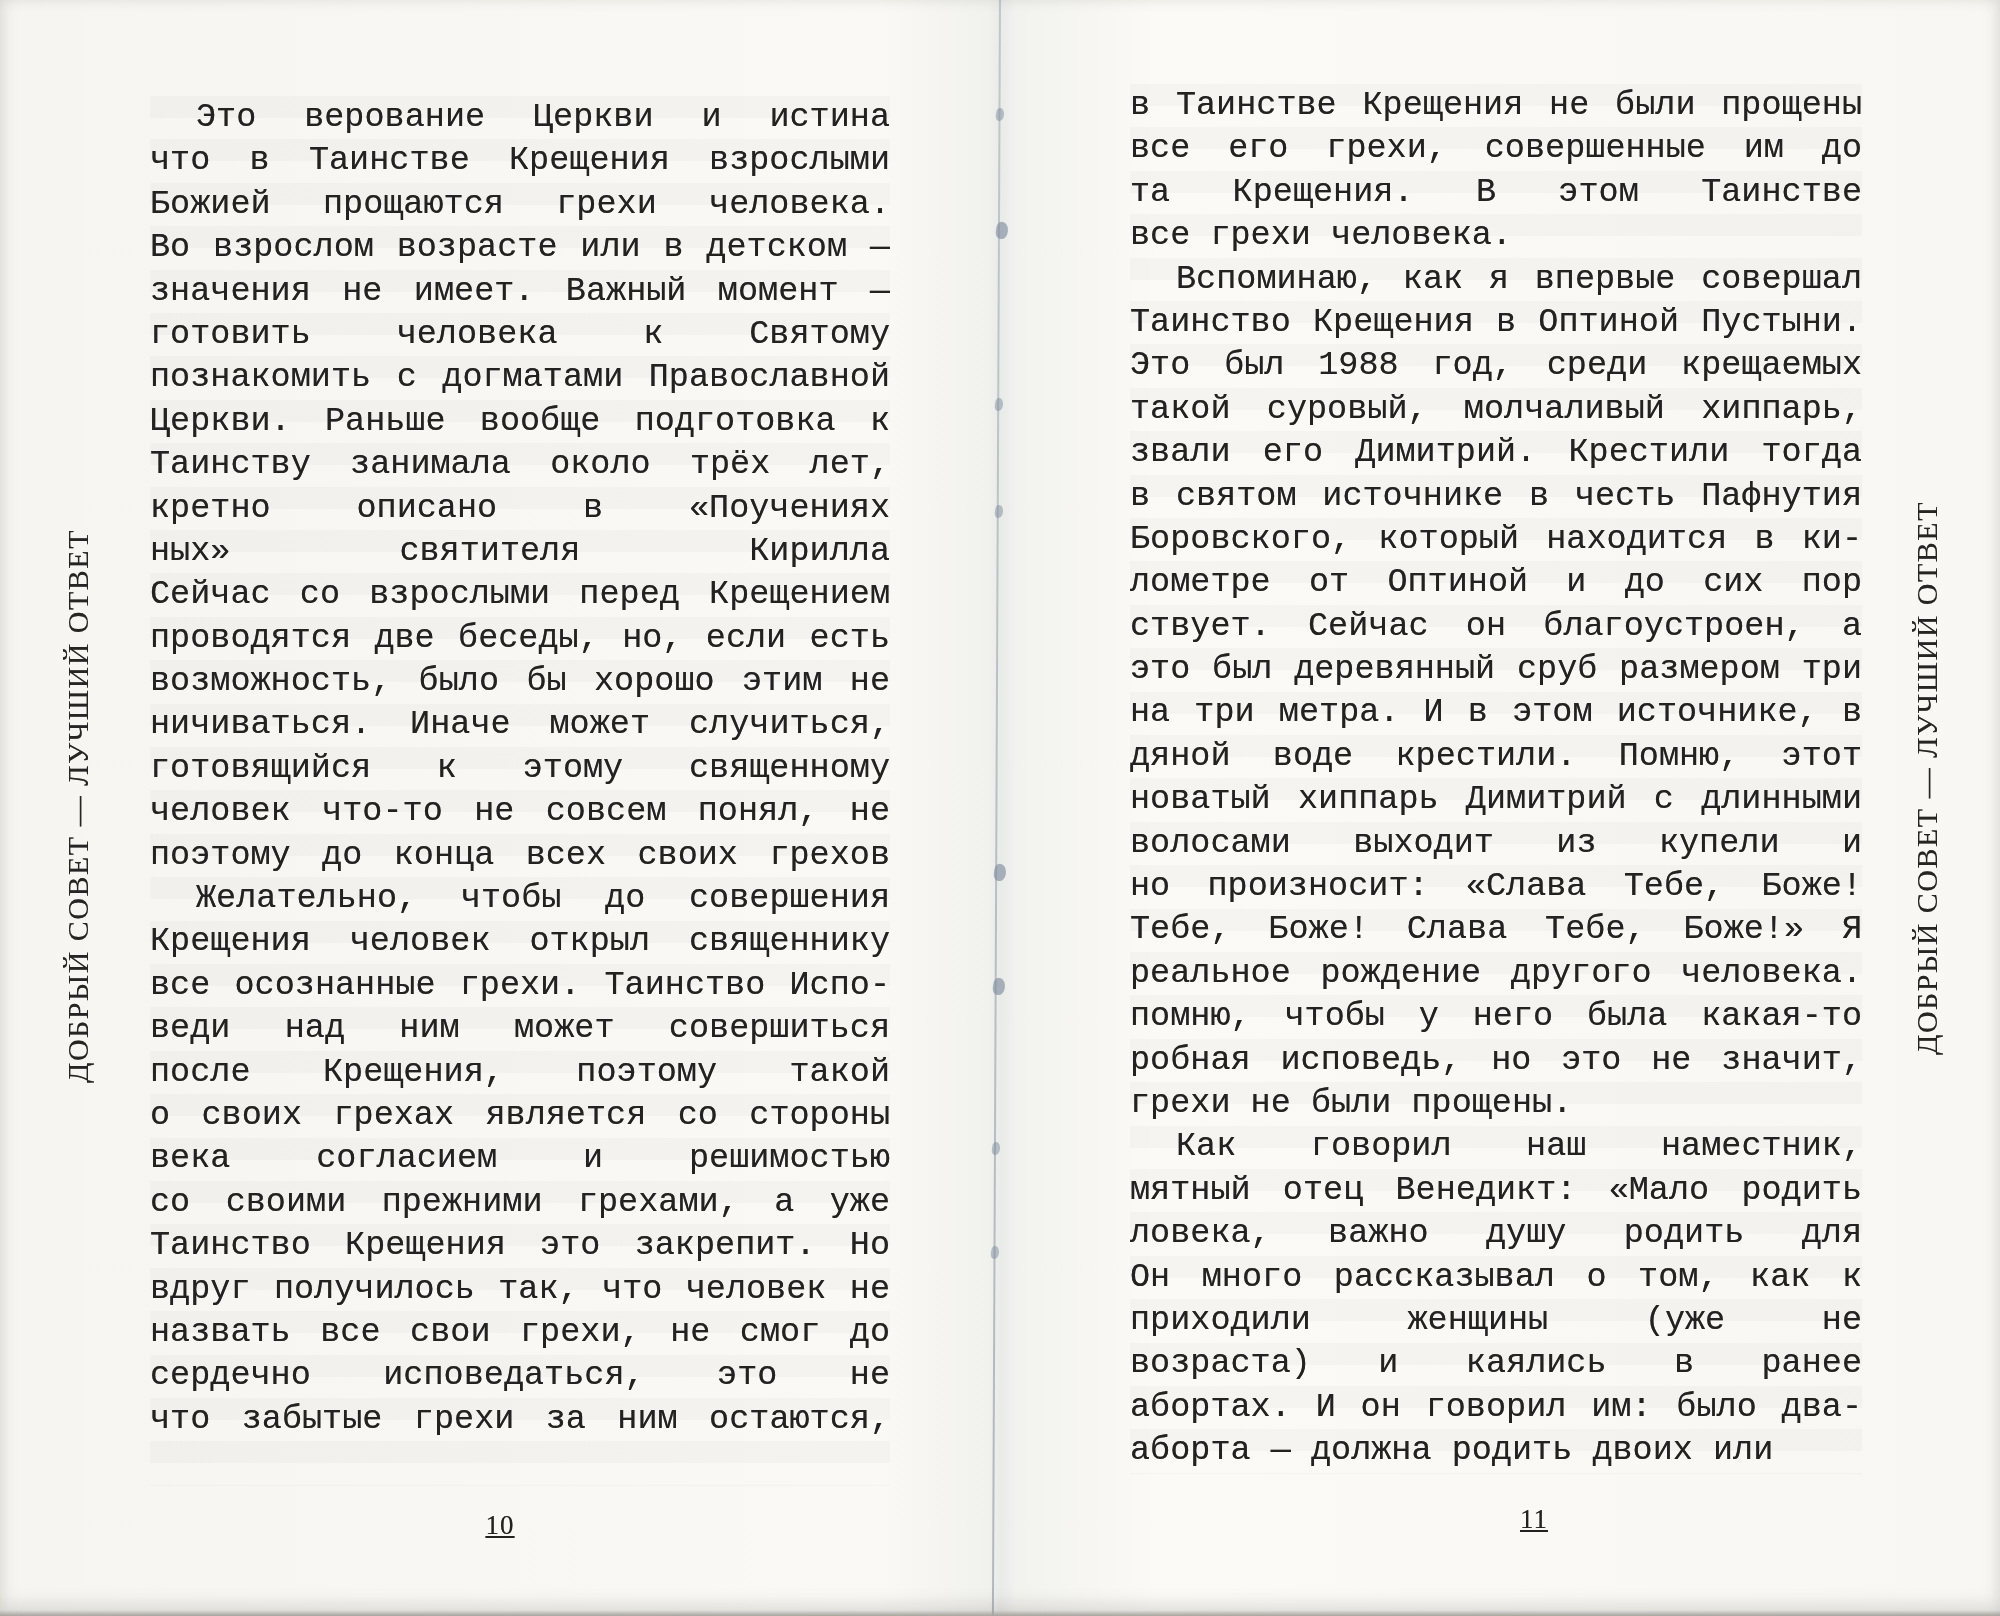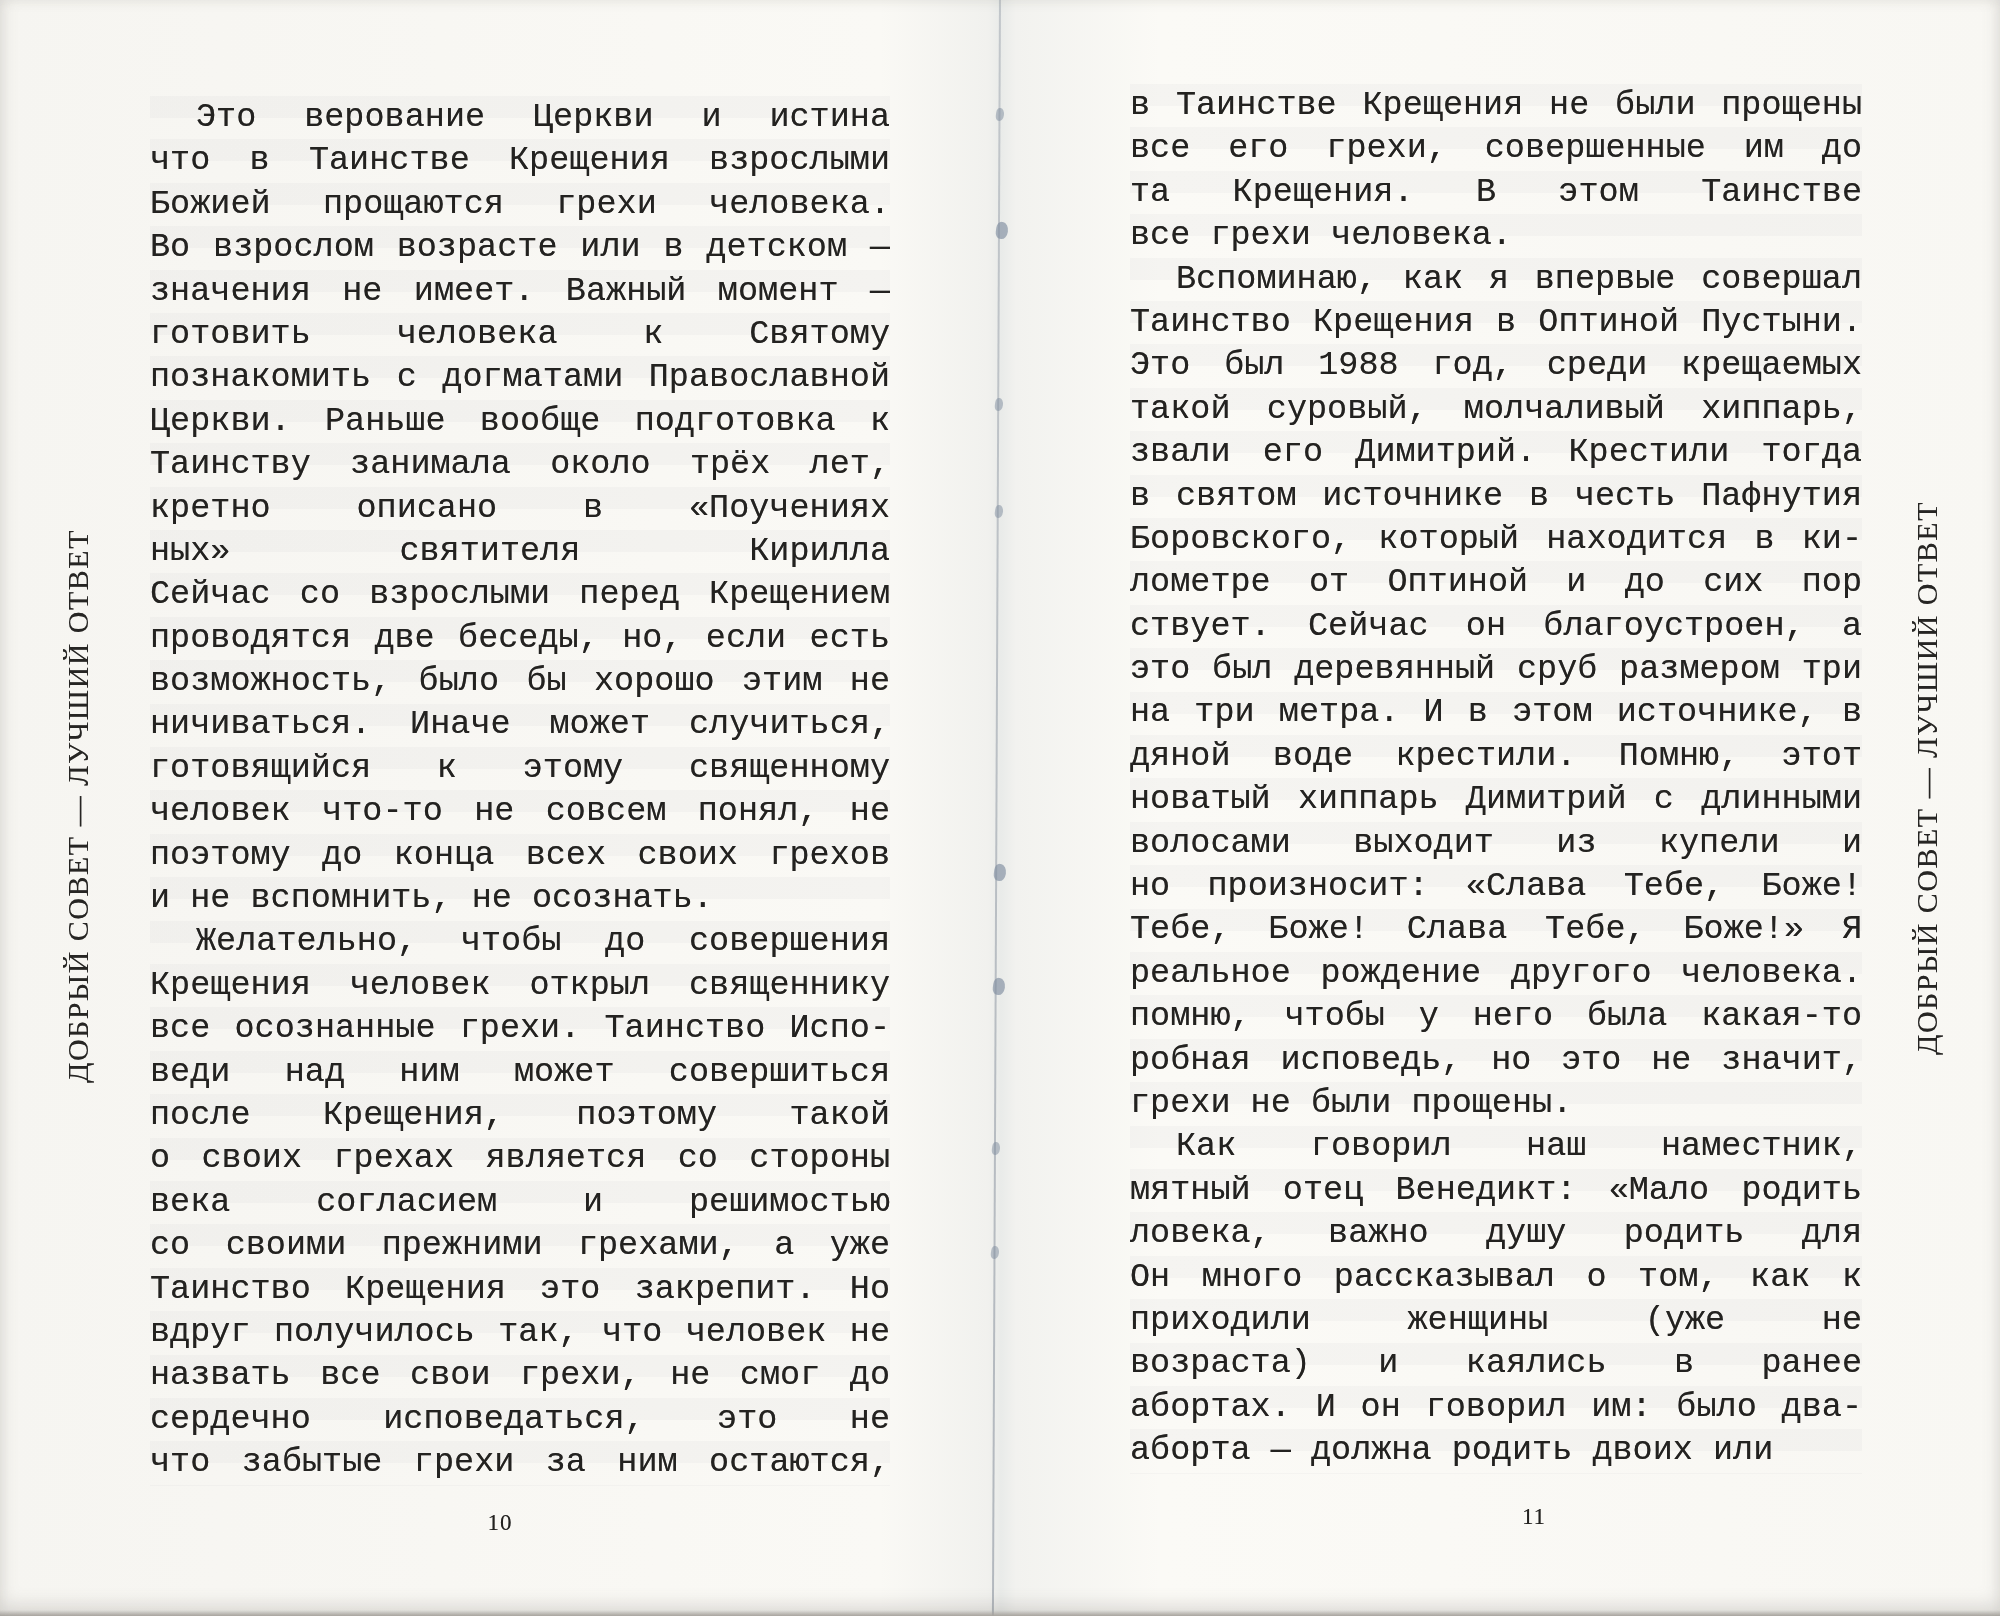--- a/index.html
+++ b/index.html
@@ -43,22 +43,22 @@
   .line{height:43.4px;overflow:hidden;text-align:left;white-space:normal;}
   .line.j{text-align:justify;}
   .line.j::after{content:"";display:inline-block;width:100%;height:0;}
   .line.ind{text-indent:46px;}
   
   .ghost{
     position:absolute;pointer-events:none;
     background:repeating-linear-gradient(to bottom,
       rgba(110,110,128,.045) 0 22px, rgba(110,110,128,0) 22px 43.4px);
   }
-  .pagenum{position:absolute;text-align:center;font-size:23px;letter-spacing:1px;
-           text-shadow:0 0 .5px rgba(35,34,32,.55);}
+  .pagenum{position:absolute;text-align:center;font-size:27px;letter-spacing:1px;
+           text-shadow:0 0 .5px rgba(35,34,32,.55);text-decoration:underline;}
   
   .vtitle-anchor{position:absolute;width:0;height:0;}
   .vtitle-anchor > span{
     position:absolute;white-space:nowrap;
     transform:translate(-50%,-50%) rotate(-90deg);
     font-size:30px;letter-spacing:1.5px;color:#262523;
     text-shadow:0 0 .5px rgba(35,34,32,.5);
   }
 </style>
 </head>
@@ -95,21 +95,20 @@
         <div class="line j">Таинству занимала около трёх лет, что кон-</div>
         <div class="line j">кретно описано в «Поучениях огласитель-</div>
         <div class="line j">ных» святителя Кирилла Иерусалимского.</div>
         <div class="line j">Сейчас со взрослыми перед Крещением</div>
         <div class="line j">проводятся две беседы, но, если есть такая</div>
         <div class="line j">возможность, было бы хорошо этим не огра-</div>
         <div class="line j">ничиваться. Иначе может случиться, что</div>
         <div class="line j">готовящийся к этому священному Таинству</div>
         <div class="line j">человек что-то не совсем понял, не созрел,</div>
         <div class="line j">поэтому до конца всех своих грехов может</div>
-        <div class="line">и не вспомнить, не осознать.</div>
         <div class="line j ind">Желательно, чтобы до совершения</div>
         <div class="line j">Крещения человек открыл священнику</div>
         <div class="line j">все осознанные грехи. Таинство Испо-</div>
         <div class="line j">веди над ним может совершиться только</div>
         <div class="line j">после Крещения, поэтому такой рассказ</div>
         <div class="line j">о своих грехах является со стороны чело-</div>
         <div class="line j">века согласием и решимостью расстаться</div>
         <div class="line j">со своими прежними грехами, а уже</div>
         <div class="line j">Таинство Крещения это закрепит. Но если</div>
         <div class="line j">вдруг получилось так, что человек не смог</div>

